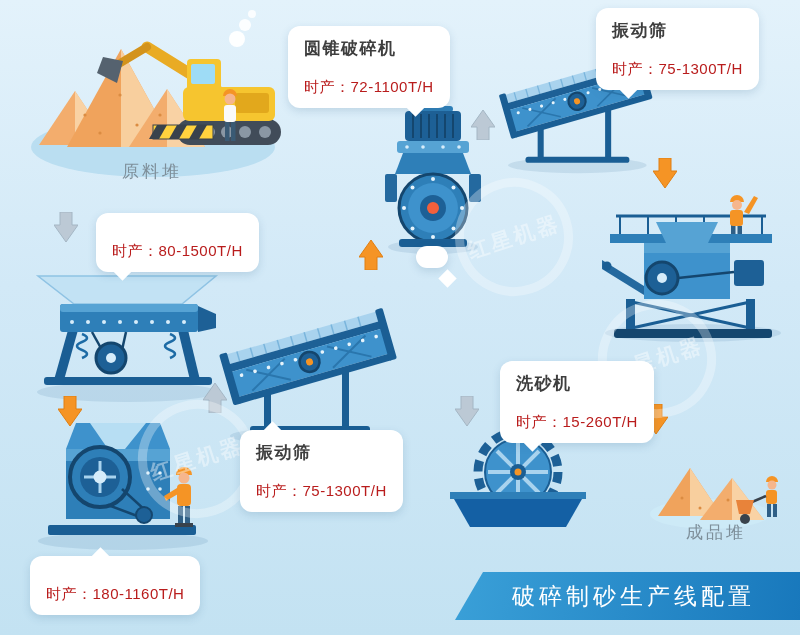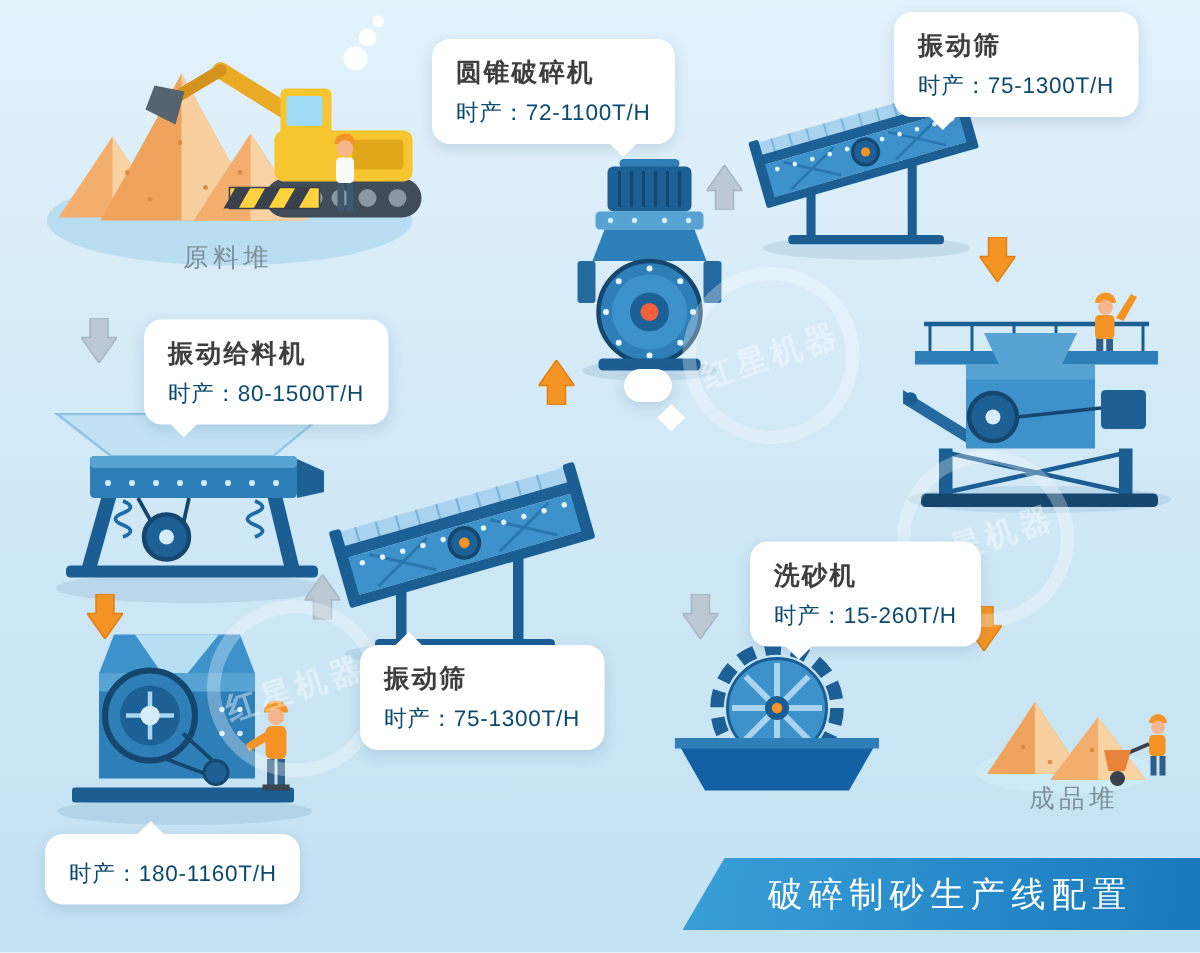--- a/index.html
+++ b/index.html
@@ -6,21 +6,21 @@
   html,body{background:#eef6fb}
   body{font-family:"Liberation Sans","DejaVu Sans",sans-serif}
   #stage{position:relative;width:800px;height:635px;overflow:hidden;
          background:linear-gradient(180deg,#e3f2fb 0%,#d2e9f7 45%,#c3e2f2 100%)}
   .machine{position:absolute}
   .machine svg{width:100%;height:100%;display:block;overflow:visible}
   .bubble{position:absolute;background:#fff;border-radius:12px;padding:11px 16px;
           box-shadow:0 3px 9px rgba(50,100,140,.18);white-space:nowrap;z-index:5}
   .bubble .tail{position:absolute;width:13px;height:13px;background:#fff;transform:rotate(45deg)}
   .bubble-title{font-size:17px;font-weight:bold;color:#3e3e3e;letter-spacing:1.5px}
-  .bubble-sub{font-size:15px;color:#0c4a6e;margin-top:6px;letter-spacing:.5px}
+  .bubble-sub{font-size:15px;color:#b91c1c;margin-top:18px;letter-spacing:.5px}
   .caption{position:absolute;font-size:17px;color:#7e8f9a;letter-spacing:3px;z-index:4}
   .arrow{position:absolute;width:24px;height:30px;z-index:3}
   .arrow svg{width:100%;height:100%;display:block}
   .arrow.up{transform:rotate(180deg)}
   .arrow.orange polygon{fill:#f59425;stroke:#e07f12;stroke-width:1}
   .arrow.gray polygon{fill:#bcc9d5;stroke:#a4b6c4;stroke-width:1}
   .banner{position:absolute;right:0;bottom:15px;width:345px;height:48px;
           background:linear-gradient(100deg,#3aa0d8,#1878bc);
           clip-path:polygon(28px 0,100% 0,100% 100%,0 100%);
           display:flex;align-items:center;justify-content:center;z-index:6}
@@ -122,21 +122,20 @@
         <polygon points="12,30 0,13 6,13 6,0 18,0 18,13 24,13"></polygon>
       </svg>
     </div>
   <div class="arrow orange" style="left:644px;top:404px">
       <svg viewBox="0 0 24 30">
         <polygon points="12,30 0,13 6,13 6,0 18,0 18,13 24,13"></polygon>
       </svg>
     </div>
 
   <div class="bubble" style="left:96px;top:213px">
-    <div class="bubble-title">振动给料机</div>
     <div class="bubble-sub">时产：80-1500T/H</div>
     <div class="tail" style="left:20px;bottom:-6px"></div>
   </div>
 
   <div class="bubble" style="left:288px;top:26px">
     <div class="bubble-title">圆锥破碎机</div>
     <div class="bubble-sub">时产：72-1100T/H</div>
     <div class="tail" style="right:28px;bottom:-6px"></div>
   </div>
 

